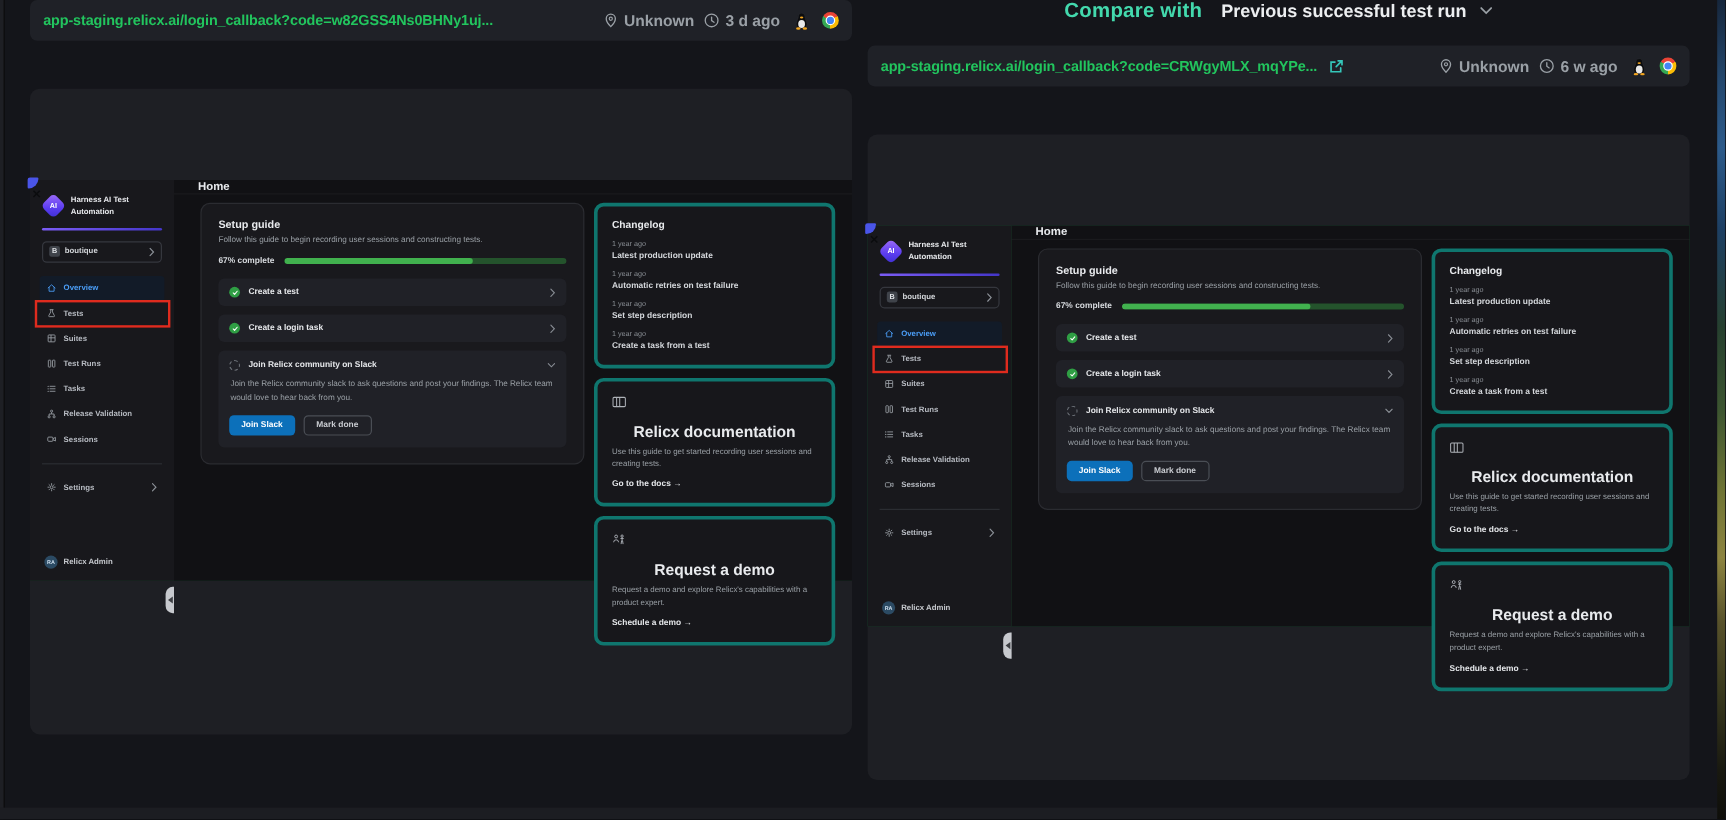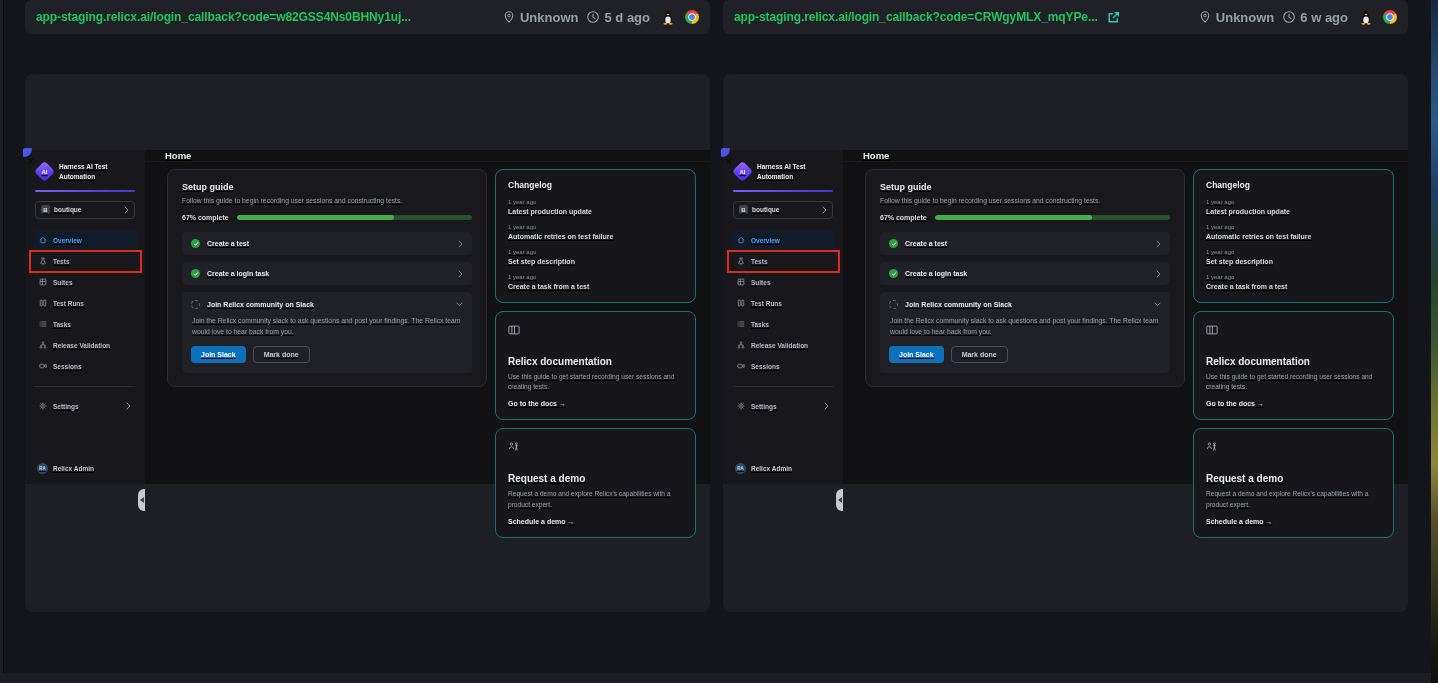--- a/index.html
+++ b/index.html
@@ -29,21 +29,21 @@
   .ext-link { color:#35c7ba; display:flex; } .ext-link svg { width:15px; height:15px; }
   .url-meta { display:flex; align-items:center; gap:4px; color:#9aa0a6; font-size:13px; font-weight:600; white-space:nowrap; }
   .url-meta.first { margin-left:auto; }
   .url-meta svg { width:14px; height:14px; }
   .os-icon { display:flex; margin-left:3px; } .os-icon svg { width:14px; height:15px; }
   .browser-icon { width:14px; height:14px; border-radius:50%; position:relative; margin-left:2px; flex:none;
     background:conic-gradient(from 60deg,#fbbc05 0 120deg,#34a853 120deg 240deg,#ea4335 240deg 360deg); }
   .chrome-center { position:absolute; inset:3px; background:#4285f4; border:1.5px solid #fff; border-radius:50%; }
 
   .panel { height:538px; background:#1e1f24; border-radius:8px; margin-top:40px; position:relative; }
-  .shot { position:absolute; top:76px; left:0; right:0; height:334px; display:flex; background:#14532d;text-decoration:underline; }
+  .shot { position:absolute; top:76px; left:0; right:0; height:334px; display:flex; background:#14532d; }
   .corner-marker { position:absolute; top:-2px; left:-2px; width:9px; height:9px; background:#4a55e8; border-radius:2px 1px 8px 1px; z-index:6; }
   .corner-cursor { position:absolute; top:8px; left:2px; width:7px; height:7px; z-index:6; color:#0b0c0e; }
 
   
   .sidebar { width:120px; background:#18181c; display:flex; flex-direction:column; padding:10px 8px 8px; position:relative; flex:none; }
   .logo-row { display:flex; gap:7px; align-items:center; padding:2px 2px 0; }
   .logo { width:15px; height:15px; border-radius:4px; margin-left:2px;
     background:linear-gradient(135deg,#a06ef8,#5a3cf0 60%,#3c2fd0);
     transform:rotate(45deg); display:flex; align-items:center; justify-content:center; flex:none; }
   .logo span { transform:rotate(-45deg); color:#fff; font-size:6px; font-weight:bold; }
@@ -91,26 +91,26 @@
   .chev-d { width:7px; height:5px; flex:none; }
   .sc-expanded { background:#202127; border-radius:5px; padding:8px 9px 10px; }
   .sc-exp-head { display:flex; align-items:center; gap:7px; cursor:pointer; }
   .dash-circle { width:9px; height:9px; border-radius:50%; border:1px dashed #6a6f76; flex:none; }
   .sc-desc { font-size:6.8px; color:#9aa0a6; line-height:1.55; margin:7px 0 9px; padding-left:1px; }
   .btn-row { display:flex; gap:7px; }
   .btn-slack { background:#0c70ba; color:#fff; font-size:7px; font-weight:bold; padding:5px 10px; border-radius:4px; cursor:pointer; }
   .btn-ghost { border:1px solid #4a4e55; color:#c9ccd1; font-size:7px; font-weight:bold; padding:4px 10px; border-radius:4px; cursor:pointer; }
 
   .right-col { width:201px; display:flex; flex-direction:column; gap:8px; }
-  .card { background:#17171b; border:1px solid #0f766e; border-radius:8px; padding:10px 12px 12px; }
+  .card { background:#17171b; border:3px solid #0f766e; border-radius:8px; padding:10px 12px 12px; }
   .cl-title { font-size:8.5px; font-weight:bold; color:#e8eaed; }
   .cl-time { font-size:6px; color:#898e94; margin-top:9px; }
   .cl-text { font-size:7px; color:#d4d7db; margin-top:3px; font-weight:600; }
   .card-icon { width:12px; height:12px; color:#aeb2b8; }
-  .doc-title { font-size:10px; font-weight:bold; color:#e8eaed; margin-top:16px; }
+  .doc-title { font-size:13px; font-weight:bold; color:#e8eaed; margin-top:6px;text-align:center; }
   .doc-text { font-size:6.6px; color:#9aa0a6; line-height:1.55; margin-top:5px; }
   .doc-link { font-size:7px; font-weight:bold; color:#e4e6e9; margin-top:8px; cursor:pointer; }
 </style>
 </head>
 <body>
 
 <div class="page">
   <div class="edge-left"></div>
   <div class="bottom-strip"></div>
   <div class="columns" id="columns">
@@ -125,21 +125,21 @@
               <path d="M7 1.8 a3.8 3.8 0 0 1 3.8 3.8 C10.8 8.4 7 12.2 7 12.2 S3.2 8.4 3.2 5.6 A3.8 3.8 0 0 1 7 1.8 Z" fill="none" stroke="currentColor" stroke-width="1.1"></path>
               <circle cx="7" cy="5.6" r="1.3" fill="none" stroke="currentColor" stroke-width="1"></circle>
             </svg>
         <span>Unknown</span>
       </span>
       <span class="url-meta">
         <svg viewBox="0 0 14 14">
               <circle cx="7" cy="7" r="5.3" fill="none" stroke="currentColor" stroke-width="1.1"></circle>
               <path d="M7 4.2 V7.2 L9 8.6" fill="none" stroke="currentColor" stroke-width="1.1" stroke-linecap="round"></path>
             </svg>
-        <span>5 d ago</span>
+        <span>3 d ago</span>
       </span>
       <span class="os-icon">
         <svg viewBox="0 0 14 16">
           <path d="M7 1 C4.9 1 4.1 2.5 4.1 4.1 C4.1 5.8 2.7 7.9 2.3 10 C1.9 12.4 3.5 14.8 7 14.8 C10.5 14.8 12.1 12.4 11.7 10 C11.3 7.9 9.9 5.8 9.9 4.1 C9.9 2.5 9.1 1 7 1 Z" fill="#0b0c0e" stroke="#31343a" stroke-width="0.4"></path>
           <ellipse cx="7" cy="10.6" rx="3" ry="3.6" fill="#e9e9e9"></ellipse>
           <ellipse cx="7" cy="4.9" rx="1.5" ry="0.8" fill="#f2a51f"></ellipse>
           <ellipse cx="4.1" cy="14.7" rx="2" ry="1.1" fill="#f2a51f"></ellipse>
           <ellipse cx="9.9" cy="14.7" rx="2" ry="1.1" fill="#f2a51f"></ellipse>
         </svg>
       </span>
@@ -352,20 +352,29 @@
           </div>
         </div>
 
         <div class="collapse-handle"></div>
       </div>
     </div>
   </section>
 
   <section class="column">
 
+    <div class="col-header">
+      <span class="col-title">Compare with</span>
+      <span class="compare-select">
+        <span class="compare-label">Previous successful test run</span>
+        <svg class="chev-down" viewBox="0 0 12 8">
+              <path d="M1.5 1.5 L6 6 L10.5 1.5" fill="none" stroke="currentColor" stroke-width="1.6" stroke-linecap="round"></path>
+            </svg>
+      </span>
+    </div>
 
     <div class="url-bar">
       <span class="url-text">app-staging.relicx.ai/login_callback?code=CRWgyMLX_mqYPe...</span>
       <span class="ext-link">
         <svg viewBox="0 0 14 14">
               <path d="M6 3.5 H3 V11 H10.5 V8" fill="none" stroke="currentColor" stroke-width="1.3" stroke-linecap="round"></path>
               <path d="M8.5 2.5 H11.5 V5.5 M11.2 2.8 L7 7" fill="none" stroke="currentColor" stroke-width="1.3" stroke-linecap="round"></path>
             </svg>
       </span>
       <span class="url-meta first">

